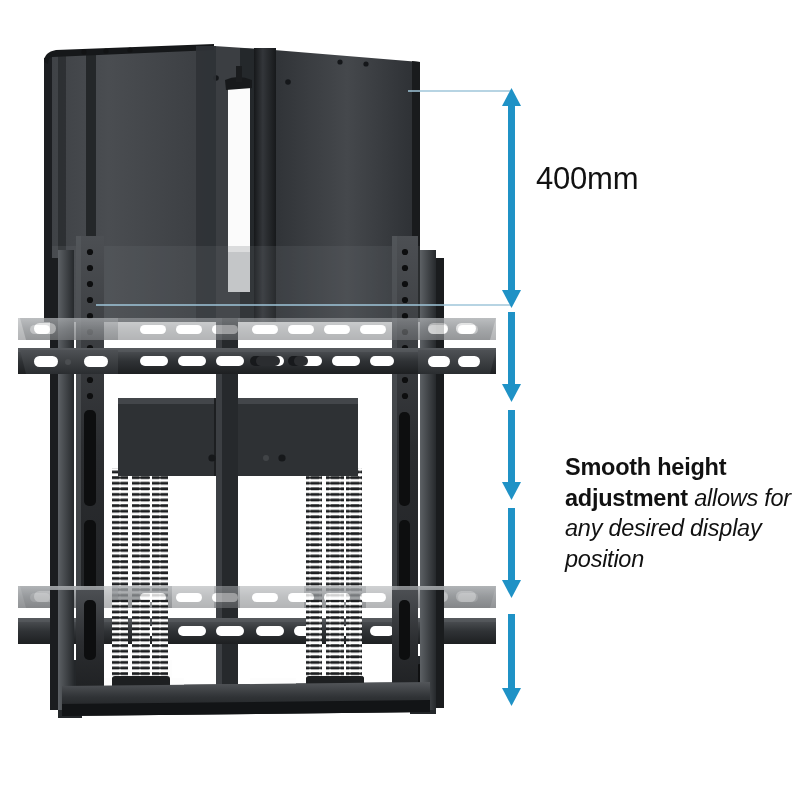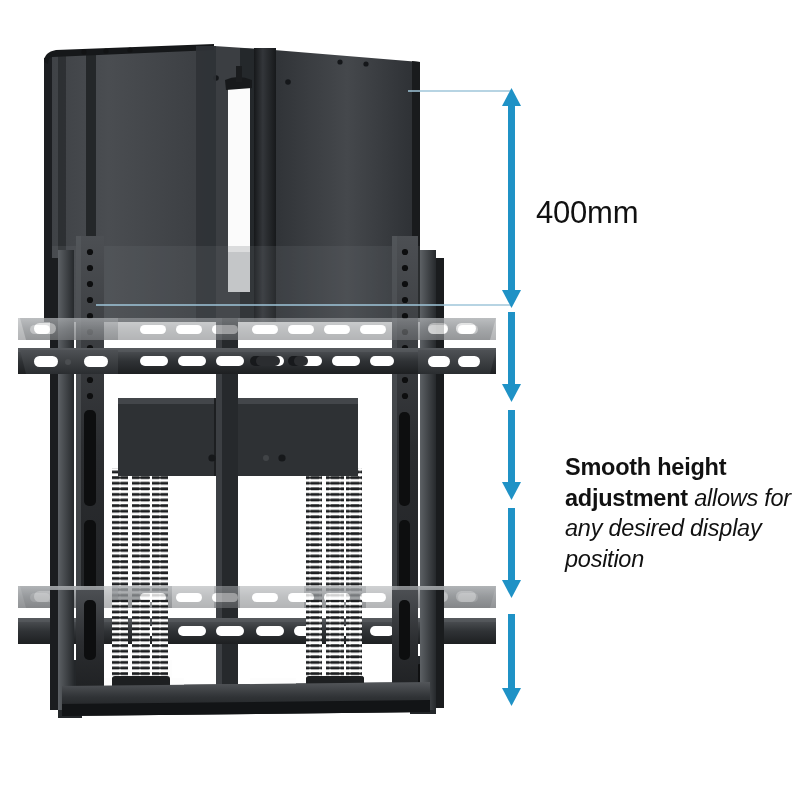--- a/index.html
+++ b/index.html
@@ -39,21 +39,20 @@
     font-weight: 400;
     letter-spacing: -0.2px;
     white-space: nowrap;
   }
 
   #dimension-label-400 {
     left: 536px;
     top: 162px;
     font-size: 31px;
     line-height: 34px;
-    margin-top: 34px;
   }
 
   #feature-callout {
     position: absolute;
     left: 565px;
     top: 452px;
     width: 232px;
     font-size: 23.5px;
     line-height: 30.5px;
     color: #111111;

